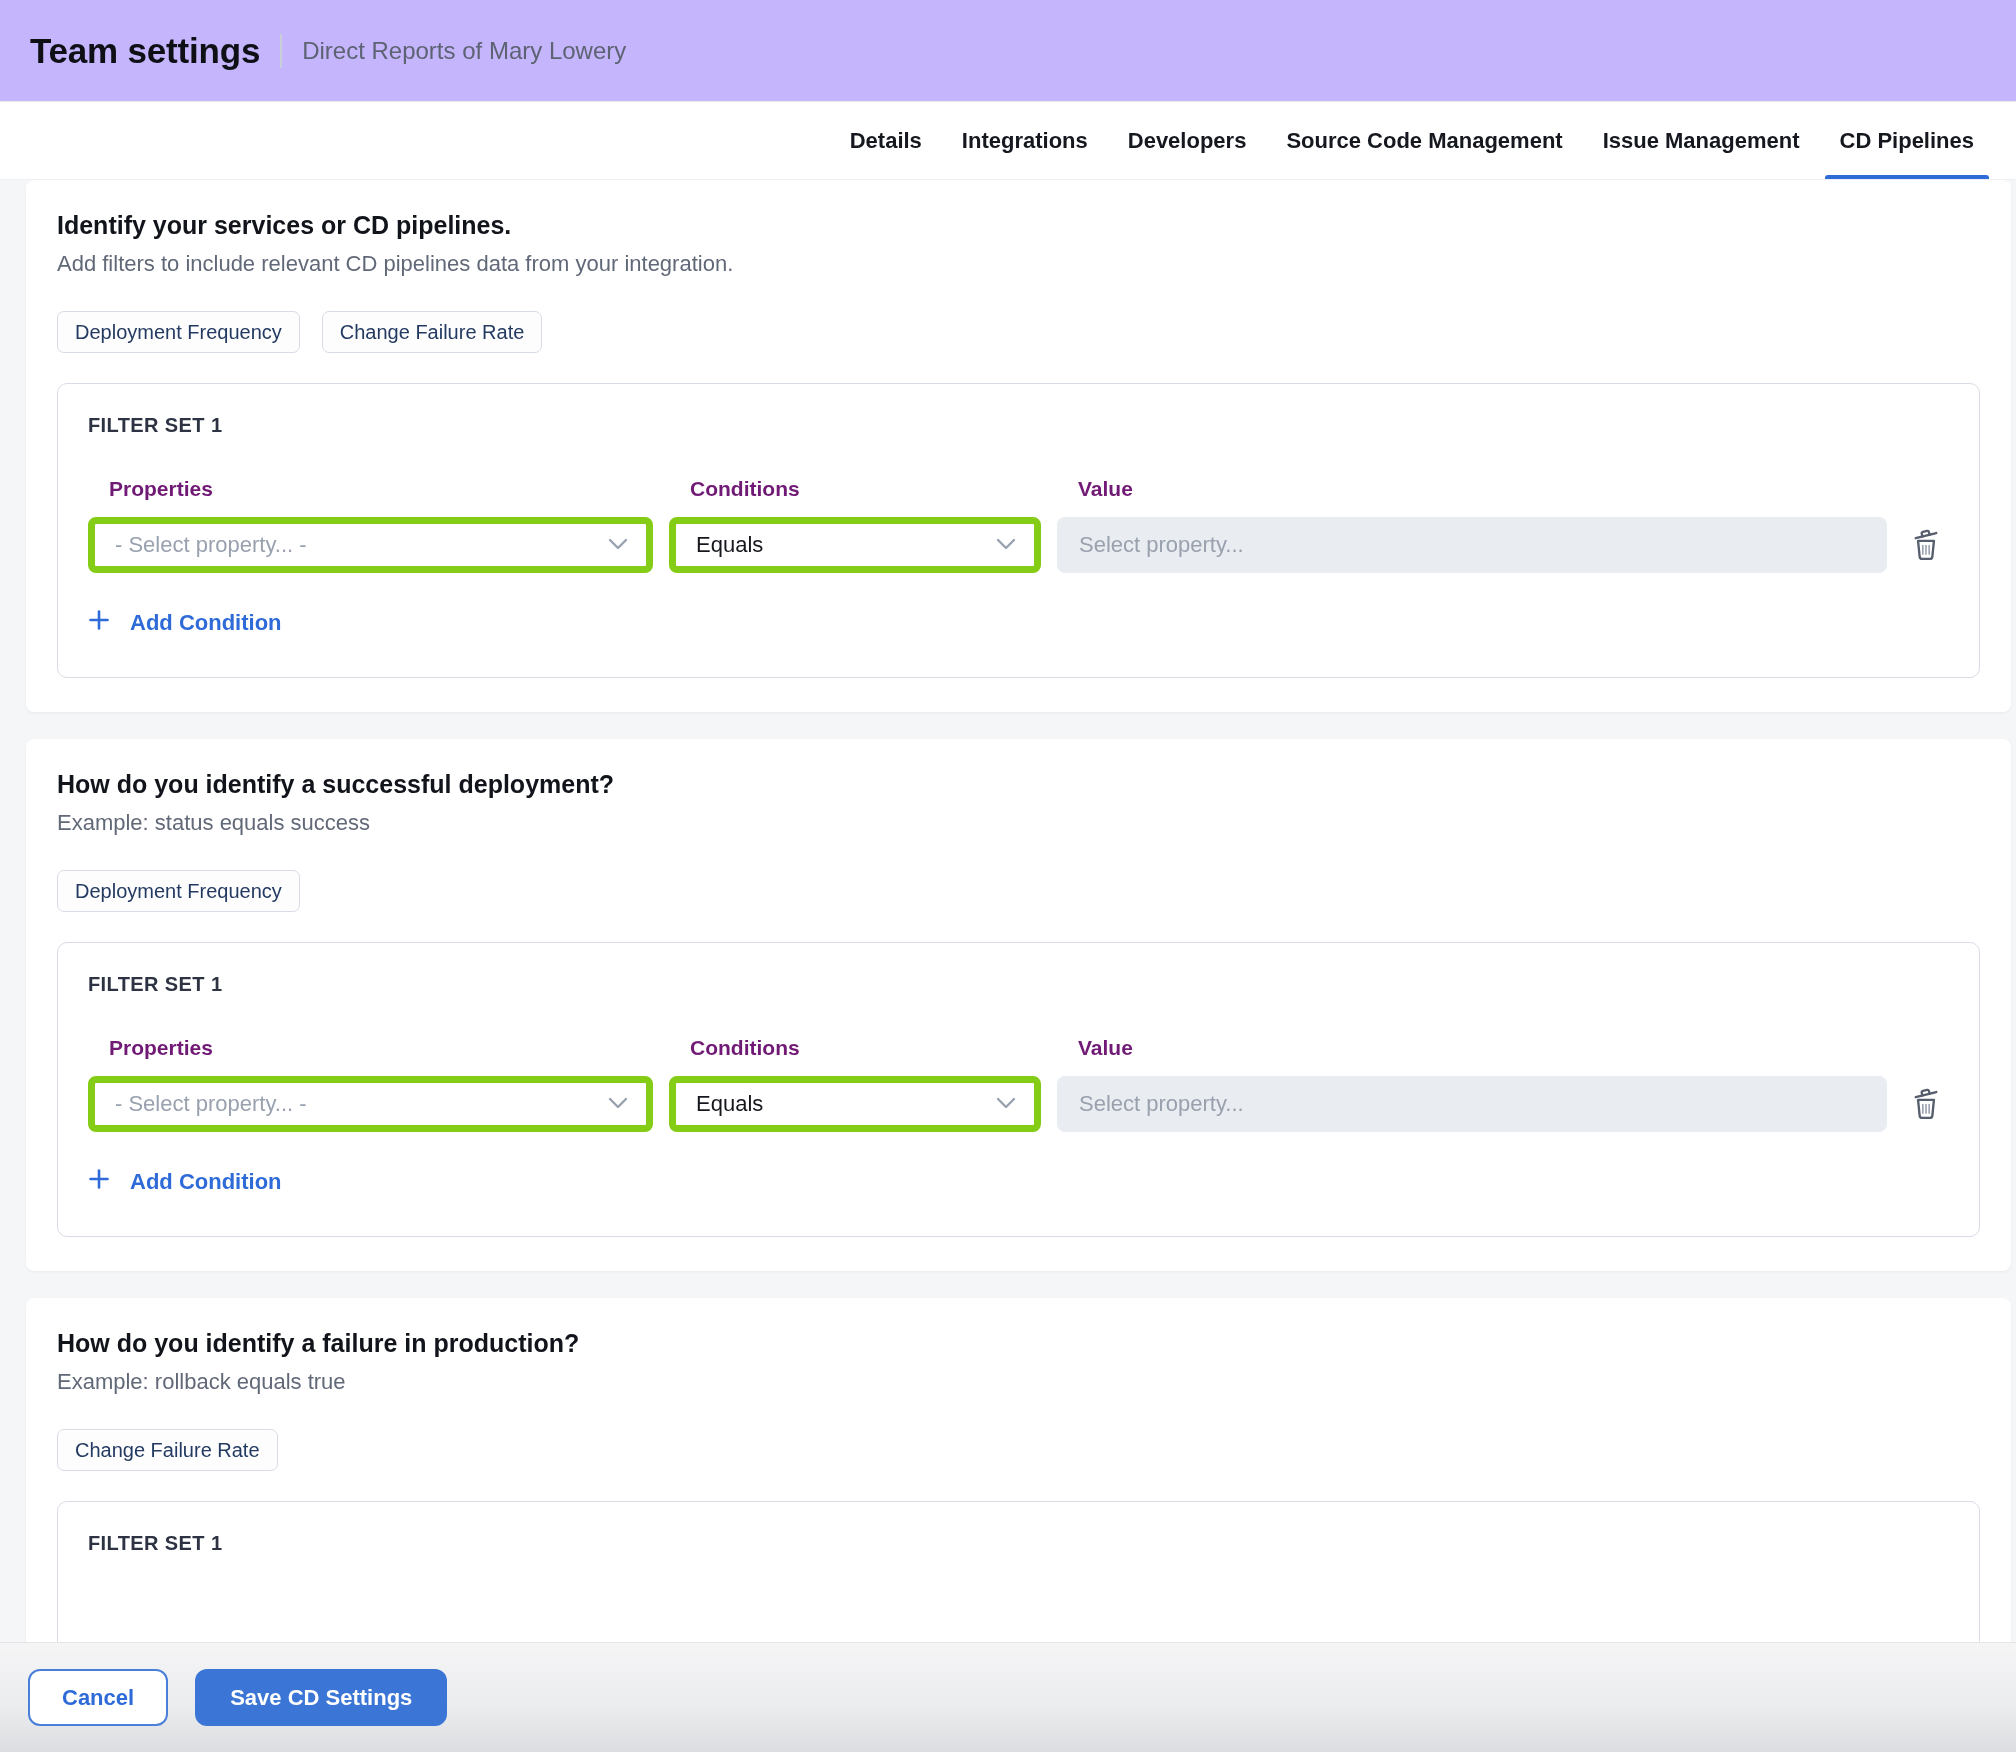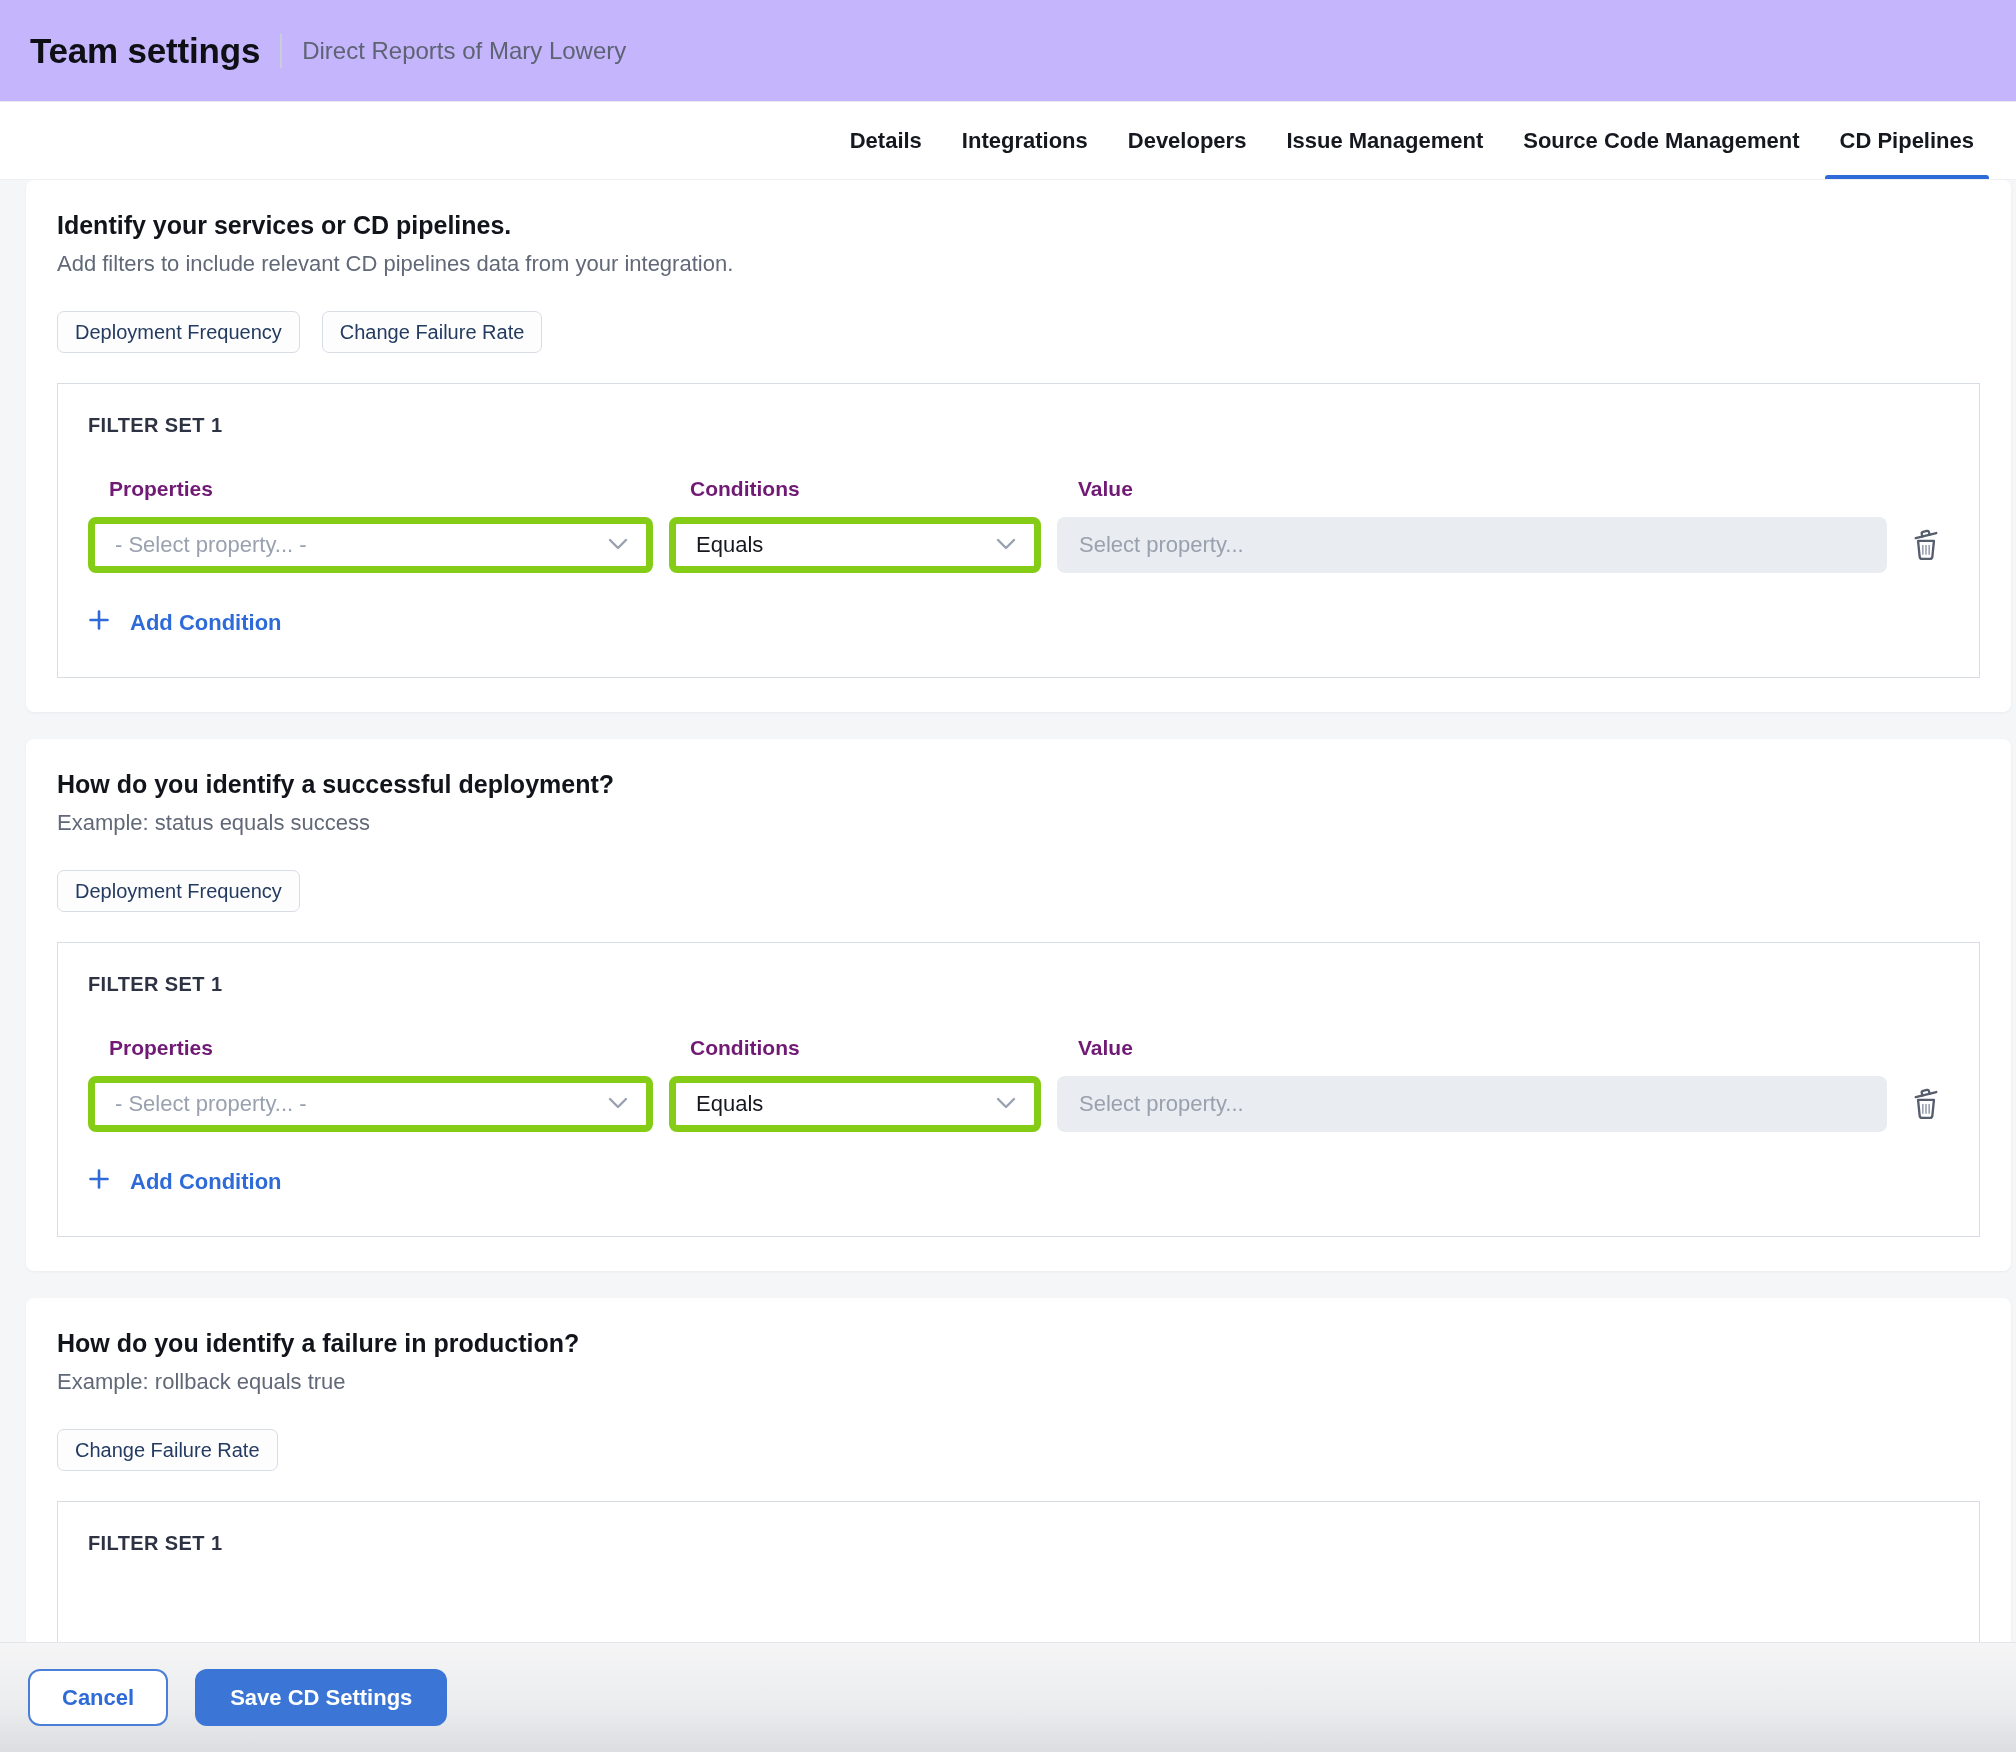--- a/index.html
+++ b/index.html
@@ -43,21 +43,21 @@
   .card.clipped { margin-bottom:0; border-radius:8px 8px 0 0; }
   .section-heading { margin:0; font-size:25px; font-weight:700; color:#12141b; line-height:1.25; }
   .section-sub { margin-top:9px; font-size:22px; color:#616877; line-height:1.3; }
   .chips { margin-top:32px; display:flex; gap:22px; }
   .chip {
     font-size:20px; font-weight:500; color:#233a61; background:#fdfdfe;
     border:1px solid #d8dce5; border-radius:7px; padding:9px 17px; line-height:1.1;
     cursor:pointer;
   }
 
-  .filterset { margin-top:30px; border:1px solid #d8dce5; border-radius:0; padding:30px 30px 40px; }
+  .filterset { margin-top:30px; border:1px solid #d8dce5; border-radius:10px; padding:30px 30px 40px; }
   .fs-title { font-size:20px; font-weight:700; color:#2d3343; letter-spacing:.4px; }
   .fs-grid { display:grid; grid-template-columns:565px 372px 1fr 46px; column-gap:16px; align-items:center; }
   .fs-labels { margin-top:40px; }
   .fs-label { font-size:21px; font-weight:700; color:#701a75;margin-left:21px; }
   .fs-controls { margin-top:16px; }
 
   .select {
     height:56px; border:7px solid #84cc16; border-radius:8px; background:#fff;
     display:flex; align-items:center; justify-content:space-between;
     padding:0 18px 0 20px; cursor:pointer;
@@ -96,22 +96,22 @@
 <div class="titlebar">
   <div class="page-title">Team settings</div>
   <div class="title-divider"></div>
   <div class="page-subtitle">Direct Reports of Mary Lowery</div>
 </div>
 
 <div class="tabs">
   <div class="tab">Details</div>
   <div class="tab">Integrations</div>
   <div class="tab">Developers</div>
+  <div class="tab">Source Code Management</div>
   <div class="tab">Issue Management</div>
-  <div class="tab">Source Code Management</div>
   <div class="tab active">CD Pipelines</div>
 </div>
 
 <div class="content">
 
   <div class="card">
     <h2 class="section-heading">Identify your services or CD pipelines.</h2>
     <div class="section-sub">Add filters to include relevant CD pipelines data from your integration.</div>
     <div class="chips">
       <div class="chip">Deployment Frequency</div>

